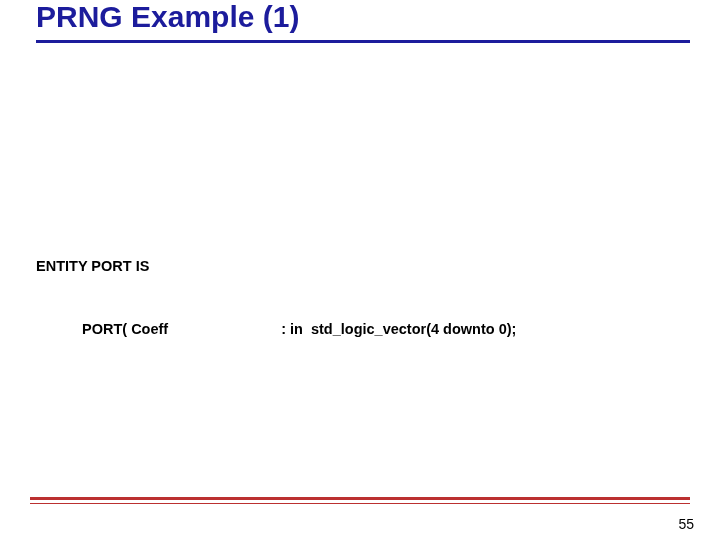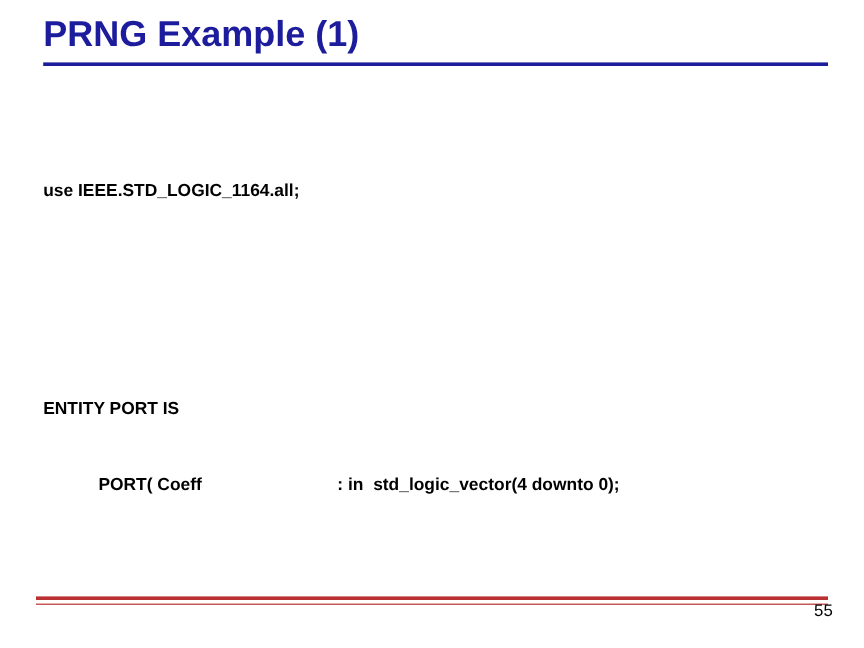--- a/index.html
+++ b/index.html
@@ -7,21 +7,21 @@
     padding: 0;
     width: 720px;
     height: 540px;
     background: #ffffff;
     font-family: Arial, Helvetica, sans-serif;
     color: #000;
     position: relative;
     overflow: hidden;
   }
   .slide {
-    padding: 12px 30px 0 36px;
+    padding: 0 30px 0 36px;
     box-sizing: border-box;
     width: 100%;
     height: 100%;
     position: relative;
   }
   .title {
     font-size: 30px;
     font-weight: bold;
     color: #1c1c9c;
     margin: 0 0 6px 0;
@@ -47,35 +47,34 @@
     left: 30px;
     right: 30px;
     bottom: 36px;
     border-top: 3px solid #bb3030;
     border-bottom: 1px solid #bb3030;
     height: 3px;
   }
   .pagenum {
     position: absolute;
     right: 26px;
-    bottom: 24px;
+    bottom: 8px;
     font-size: 14px;
     color: #000;
   }
 </style>
 </head>
 <body>
 
 <div class="slide">
   <h1 class="title">PRNG Example (1)</h1>
   <hr class="rule1">
 
   <div class="code">
     <div class="blk">
-      <div>use IEEE.STD_LOGIC_1164.all;</div>
     </div>
 
     <div class="blk">
       <div>ENTITY PORT IS</div>
       <div class="row ind1">
         <span>PORT( </span>
         <span class="col-name">Coeff</span>
         <span>: in  std_logic_vector(4 downto 0);</span>
       </div>
       

